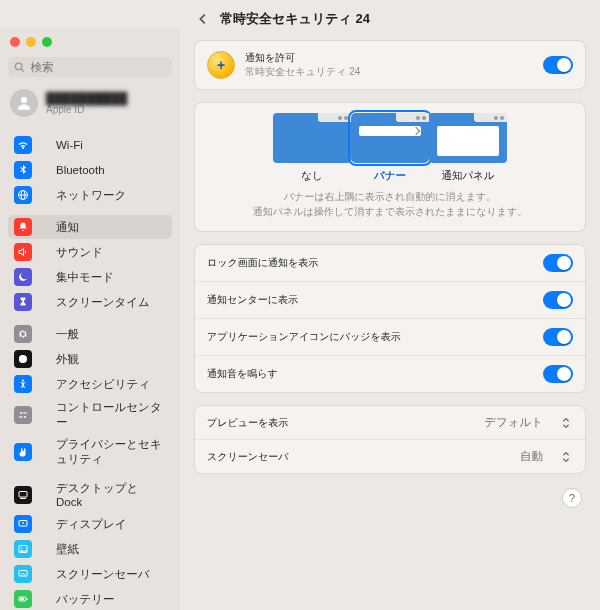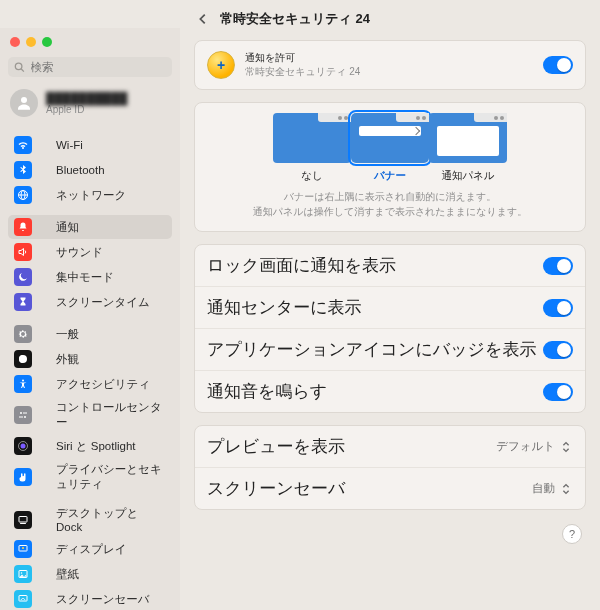--- a/index.html
+++ b/index.html
@@ -74,31 +74,31 @@
   .card{
     background:var(--row-bg);
     border:1px solid #ddd8d2;border-radius:8px;
     margin-bottom:12px;
   }
   .row{
     display:flex;align-items:center;justify-content:space-between;
     padding:9px 12px;border-top:1px solid var(--row-border);
   }
   .row:first-child{border-top:none}
-  .row .label{font-size:17px}
+  .row .label{font-size:10px}
   .toggle{
     width:30px;height:18px;border-radius:9px;background:#c9c7c4;position:relative;cursor:default;
   }
   .toggle.on{background:#0a7bff}
   .toggle::after{
     content:"";position:absolute;width:14px;height:14px;border-radius:50%;
     background:#fff;top:2px;left:2px;box-shadow:0 1px 1px rgba(0,0,0,.25)
   }
   .toggle.on::after{left:14px}
-  .chev{display:flex;align-items:center;gap:4px;color:#6f6f6f;font-size:11.5px}
+  .chev{display:flex;align-items:center;gap:16px;color:#6f6f6f;font-size:11.5px}
   .chev svg{width:14px;height:14px}
 
   
   .apphdr{display:flex;align-items:center;gap:10px;padding:10px 12px}
   .appicon{
     width:26px;height:26px;border-radius:50%;
     background:radial-gradient(circle at 35% 30%,#ffe680,#ffb300 70%);
     display:flex;align-items:center;justify-content:center;border:1px solid #d8b23e
   }
   .appicon span{color:#0b63c4;font-weight:900;font-size:14px}
@@ -263,29 +263,20 @@
               <svg viewBox="0 0 24 24">
                 <circle cx="8" cy="8" r="2"></circle>
                 <line x1="12" y1="8" x2="20" y2="8" stroke="#fff" stroke-width="2"></line>
                 <circle cx="16" cy="16" r="2"></circle>
                 <line x1="4" y1="16" x2="12" y2="16" stroke="#fff" stroke-width="2"></line>
               </svg>
             </div>
             <span class="lbl">コントロールセンター</span>
           </div>
           <div class="item">
-            <div class="ico" style="background:#141414">
-              <svg viewBox="0 0 24 24">
-                <circle cx="12" cy="12" r="9" fill="none" stroke="#fff" stroke-width="1"></circle>
-                <circle cx="12" cy="12" r="5" fill="#7b5cff"></circle>
-              </svg>
-            </div>
-            <span class="lbl">Siri と Spotlight</span>
-          </div>
-          <div class="item">
             <div class="ico" style="background:#0a7bff">
               <svg viewBox="0 0 24 24">
                 <path d="M8 12V6a1.5 1.5 0 013 0v5a1.5 1.5 0 013 0V6a1.5 1.5 0 013 0v10a5 5 0 01-5 5h-2a5 5 0 01-5-5v-2l3-2z"></path>
               </svg>
             </div>
             <span class="lbl">プライバシーとセキュリティ</span>
           </div>
         </div>
         <div class="group">
           <div class="item">

